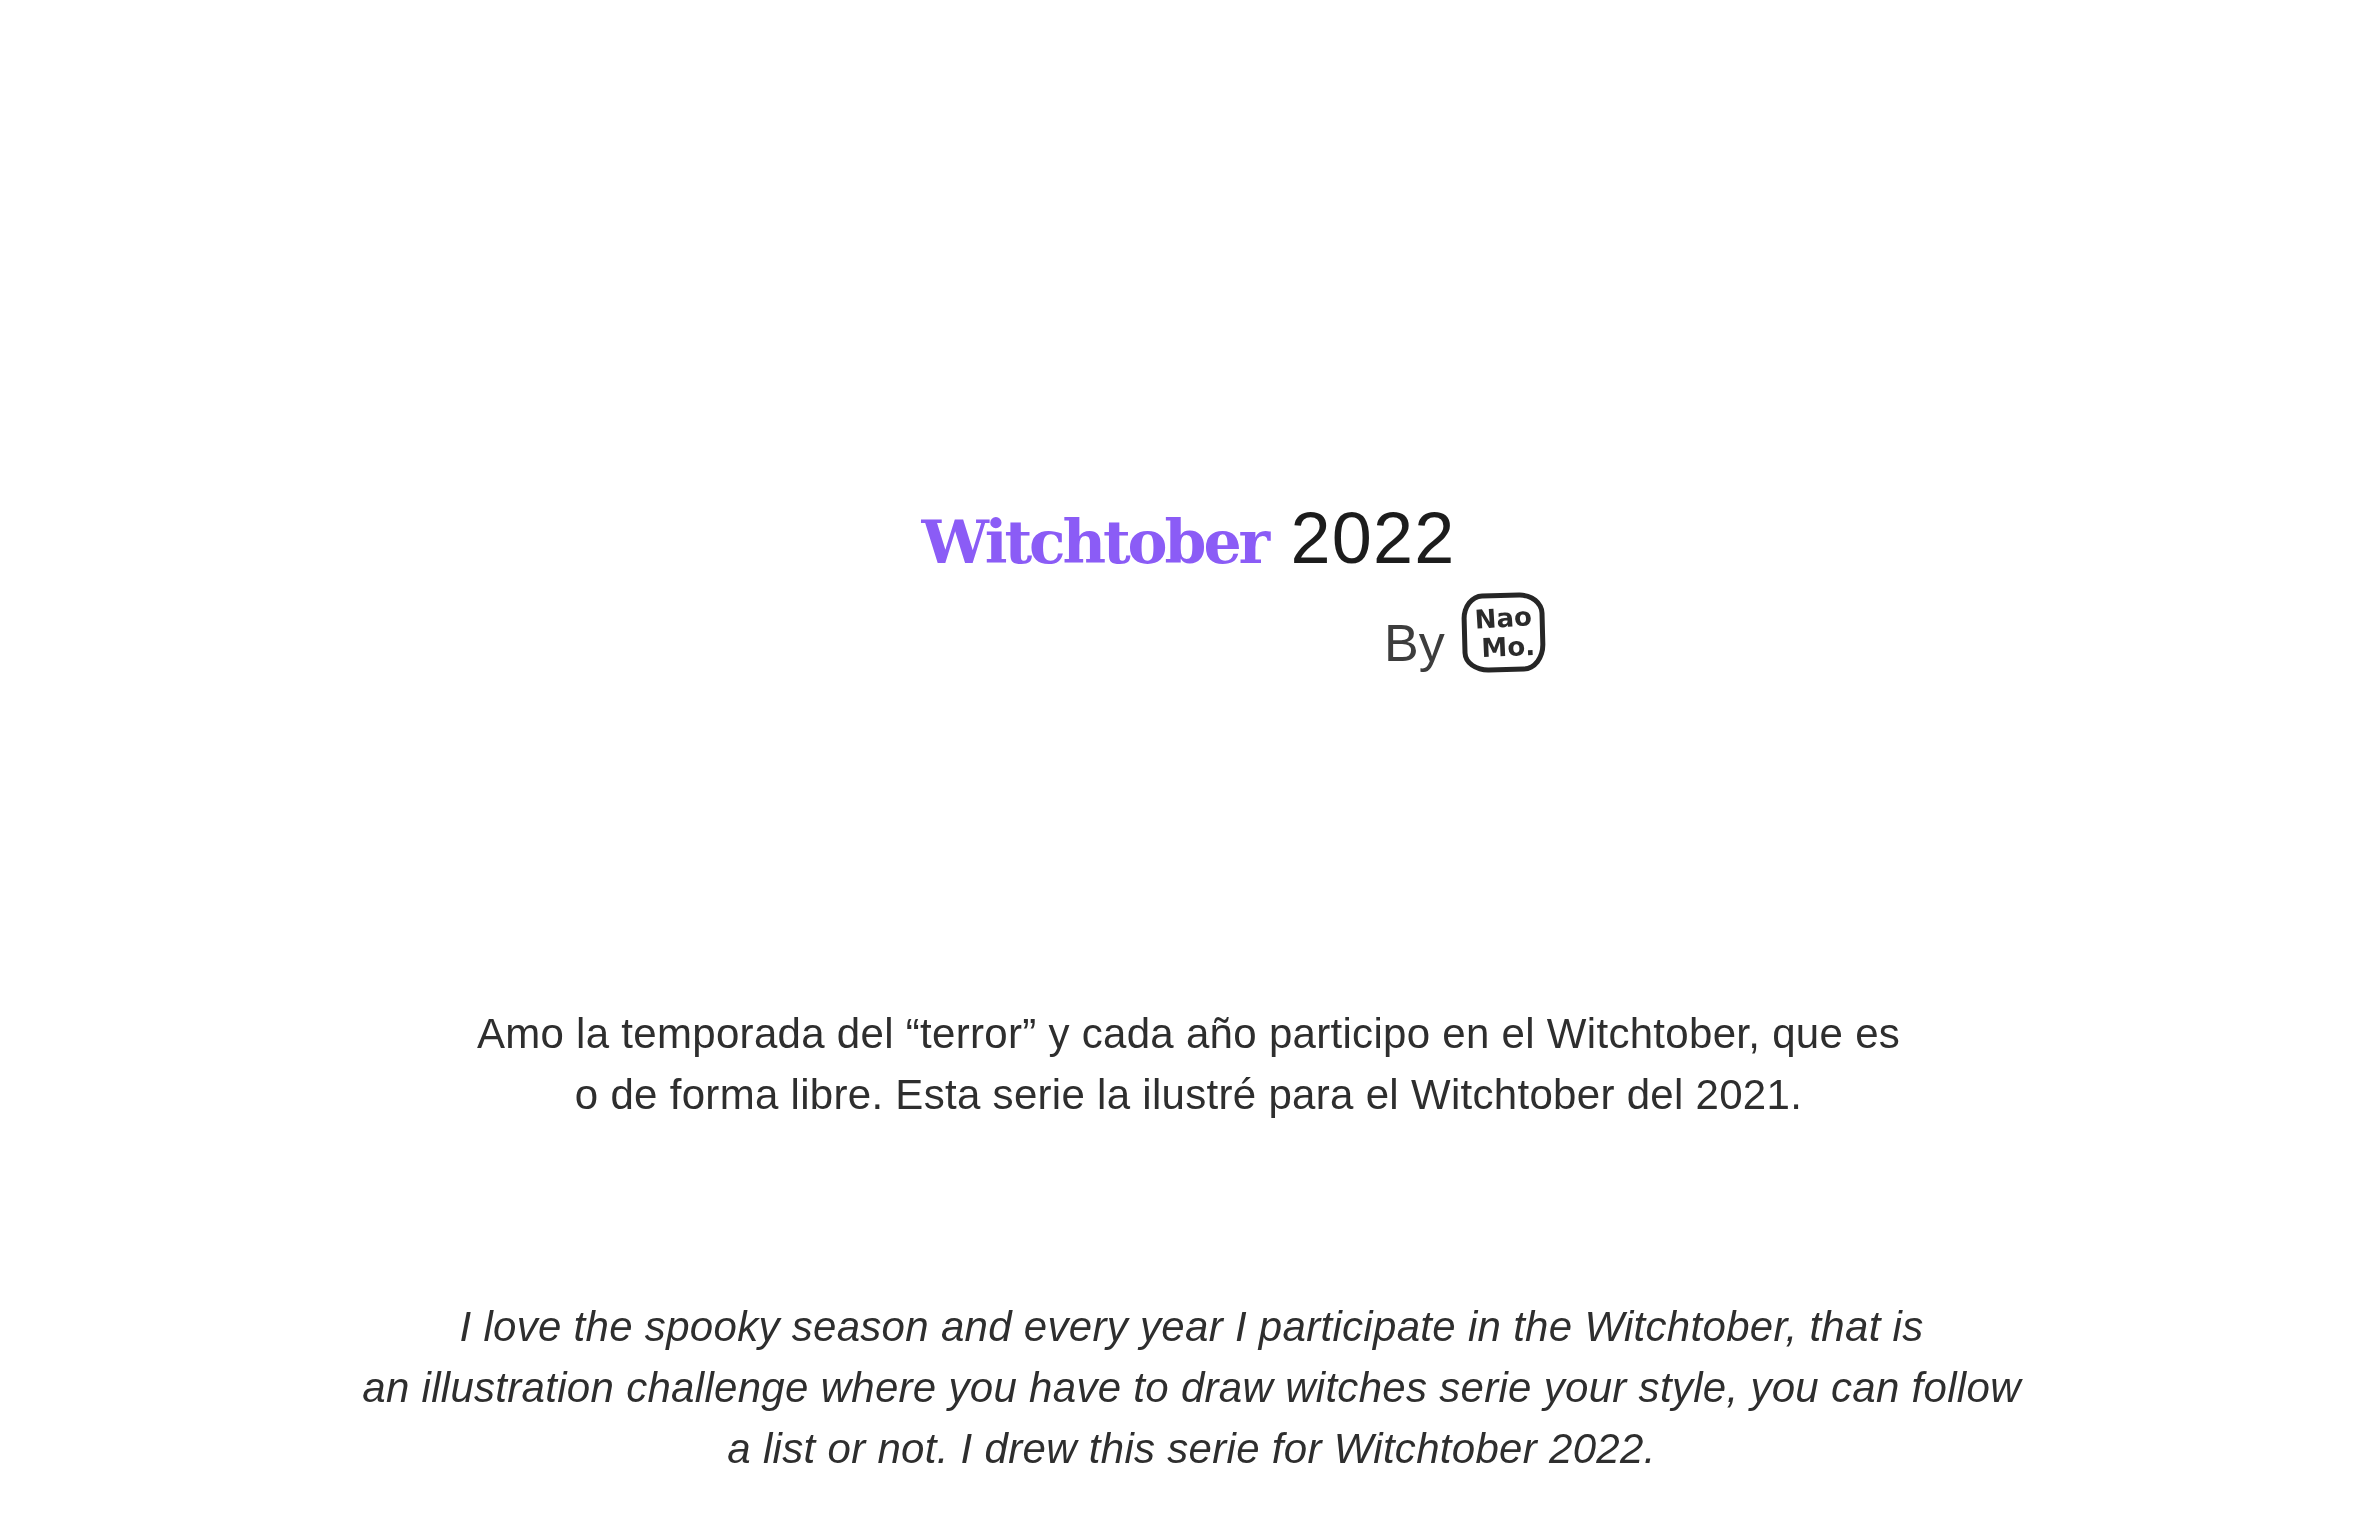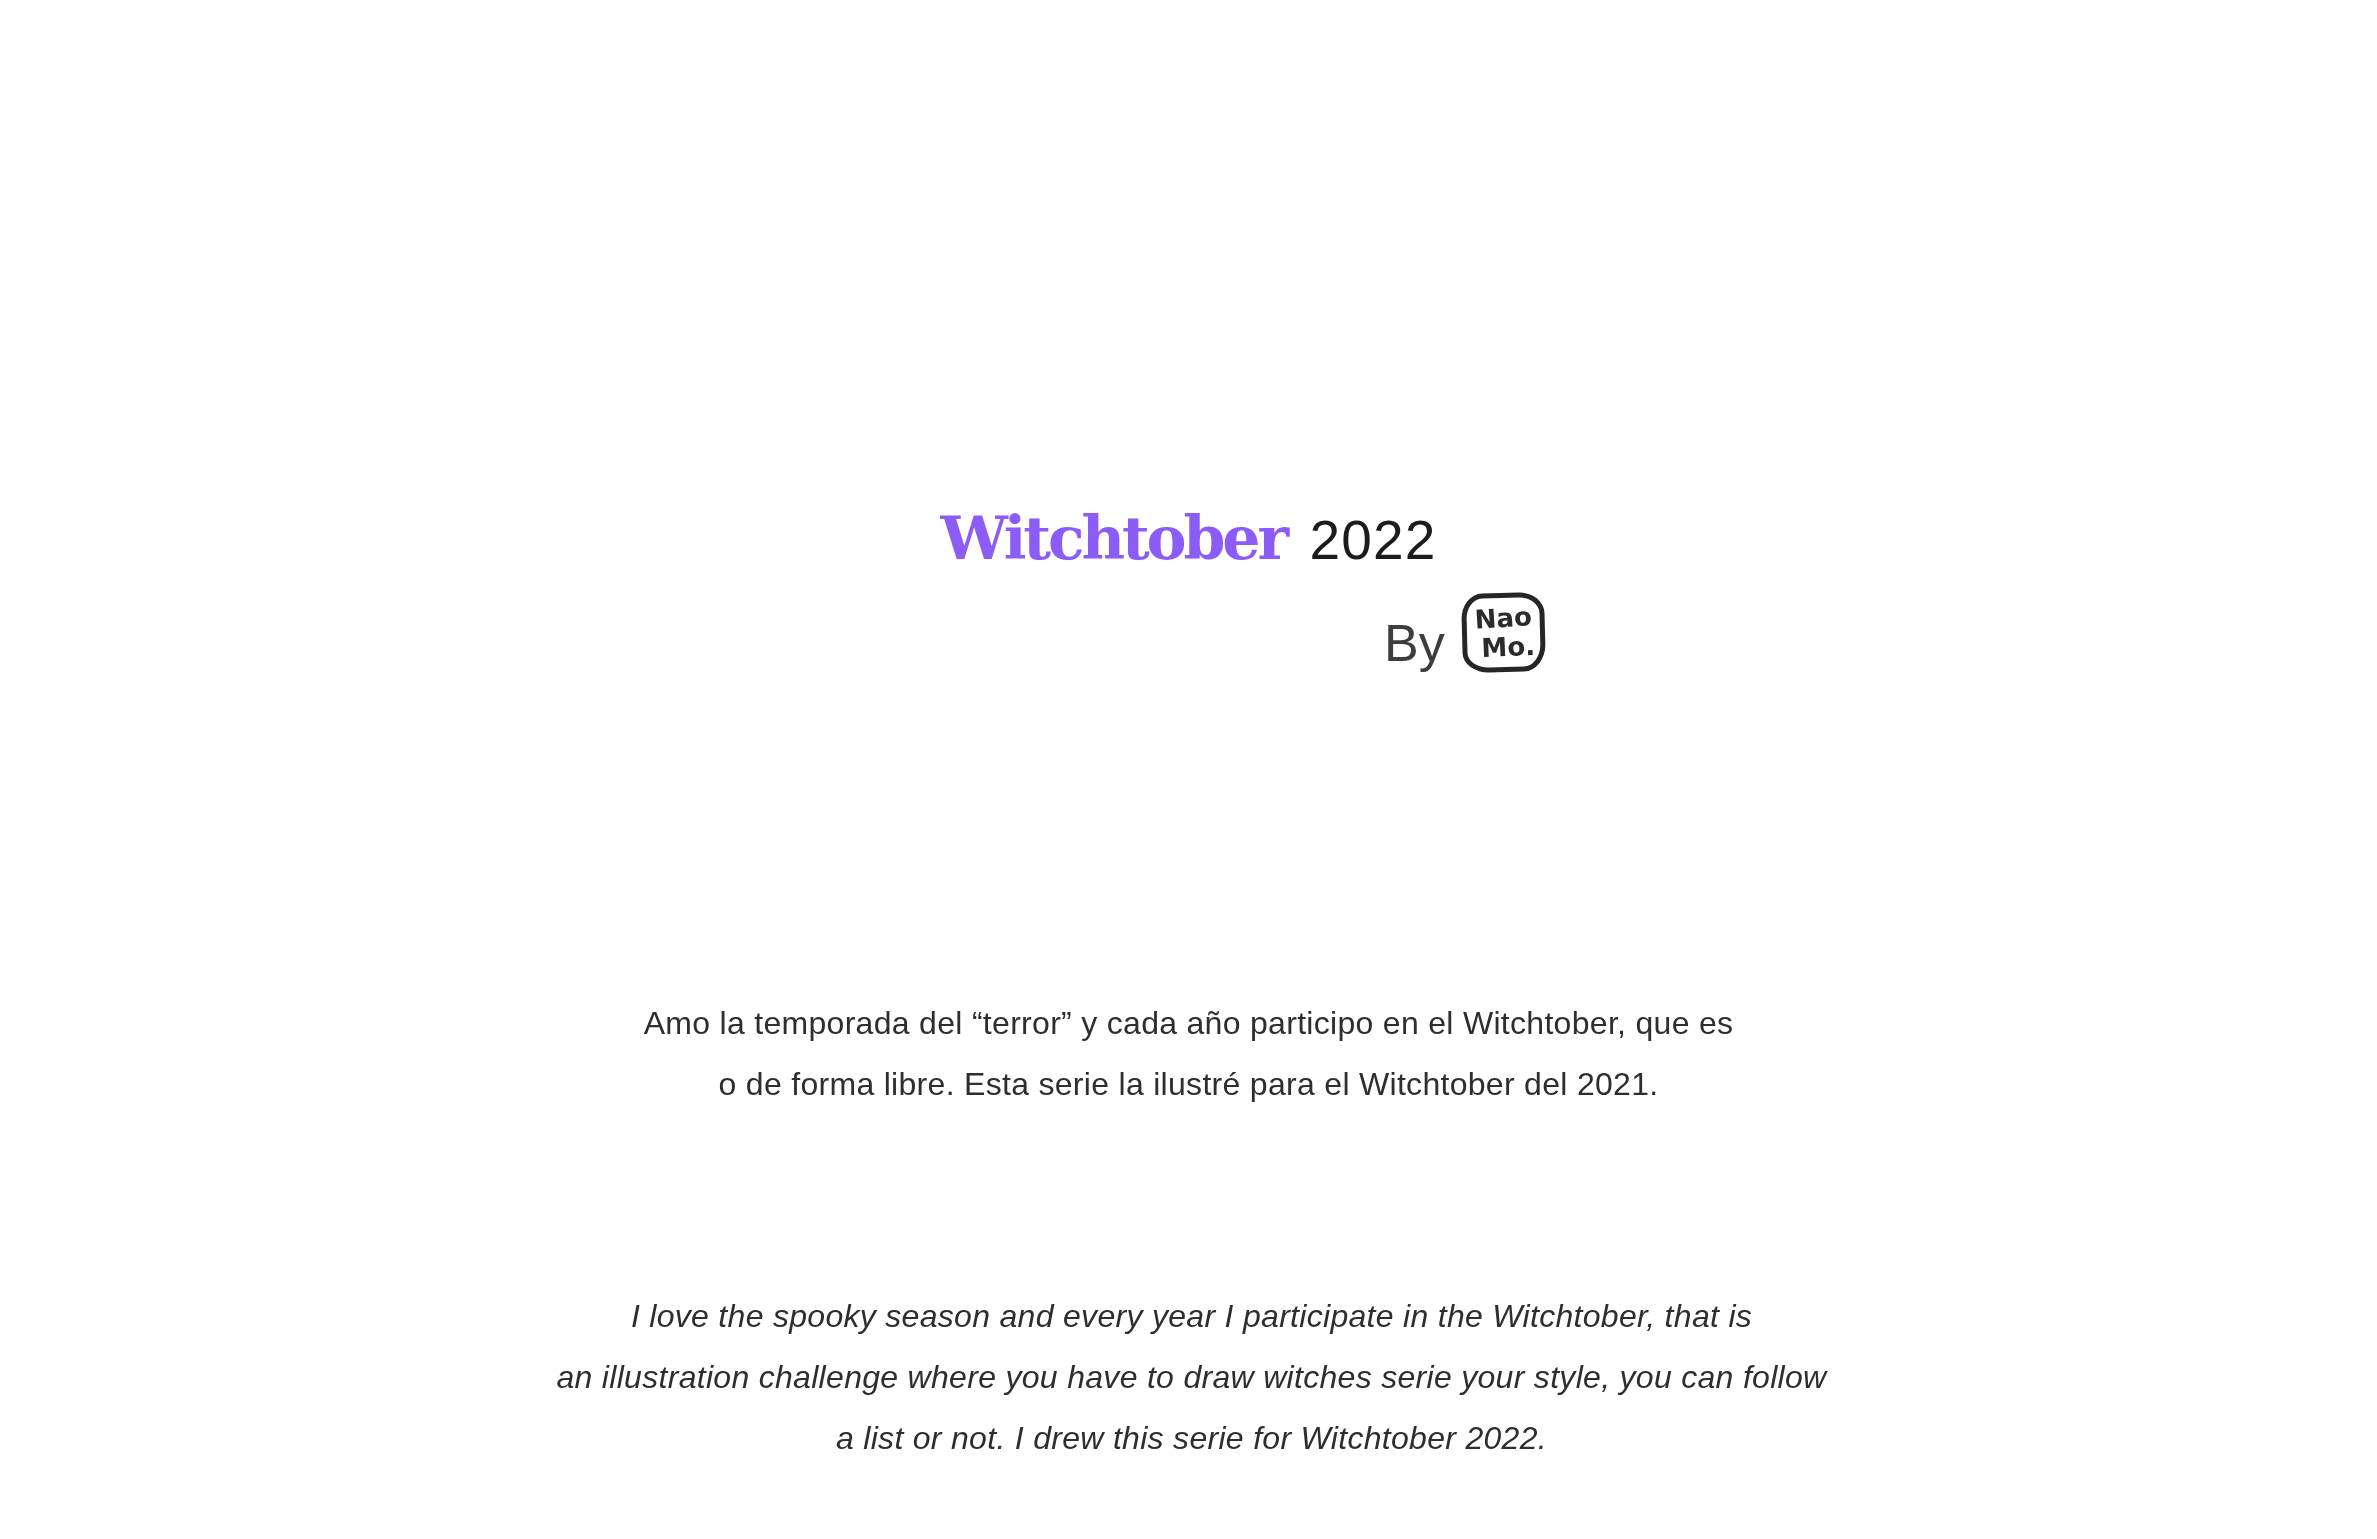--- a/index.html
+++ b/index.html
@@ -28,21 +28,21 @@
   .title-word {
     font-family: "DejaVu Serif", "Liberation Serif", serif;
     font-weight: 900;
     font-size: 60px;
     letter-spacing: -3.1px;
     color: #8b5cf6;
   }
   .title-year {
     font-family: "Liberation Sans", "DejaVu Sans", sans-serif;
     font-weight: 300;
-    font-size: 55px;
+    font-size: 72px;
     letter-spacing: 1.2px;
     color: #1c1c1c;
     margin-left: 23.5px;
   }
 
   
   .byline {
     position: absolute;
     top: 593px;
     left: 1384px;
@@ -81,21 +81,21 @@
     margin-left: 8.7px;
     transform: rotate(-1deg);
   }
 
   
   .para {
     position: absolute;
     left: 0;
     right: 0;
     text-align: center;
-    font-size: 32px;
+    font-size: 42px;
     line-height: 61px;
     font-weight: 300;
     letter-spacing: 0.3px;
     color: #2e2e2e;
   }
   .para-es { top: 961px; }
   .para-en {
     top: 1254px;
     font-style: italic;
     padding-left: 6px;

